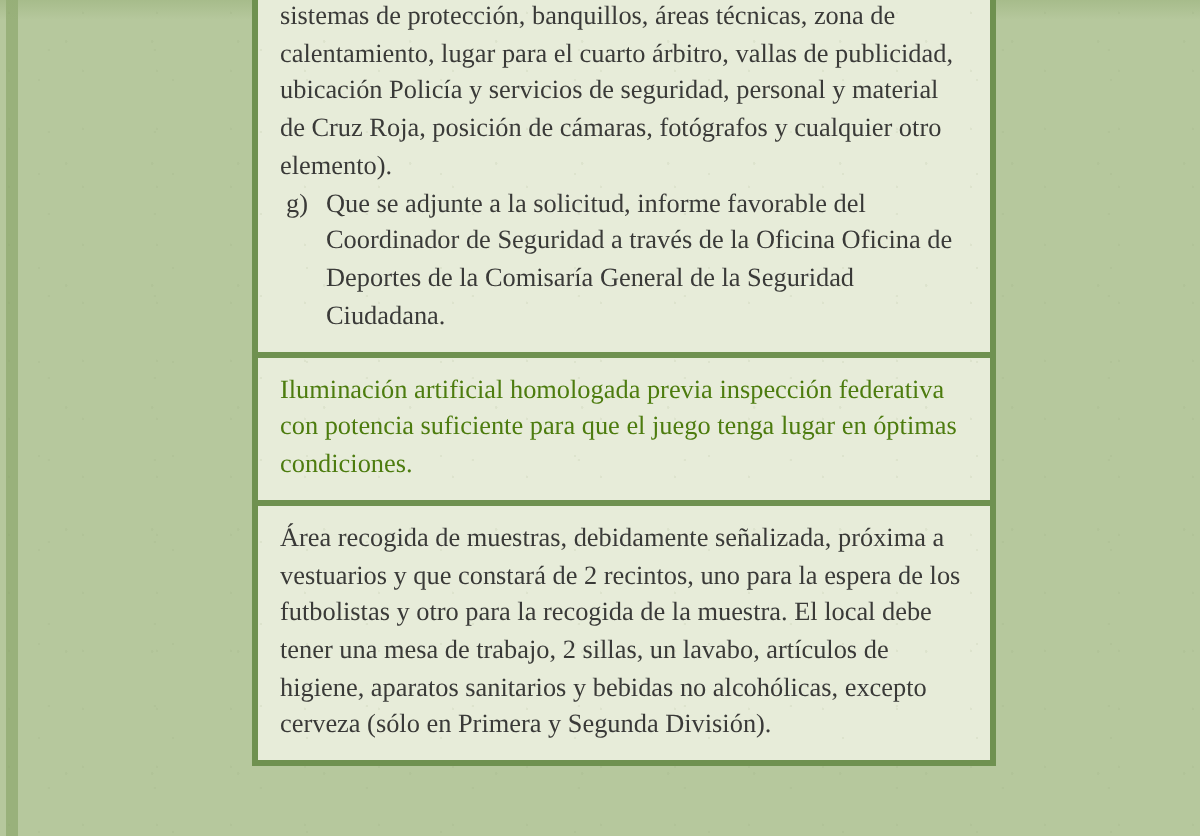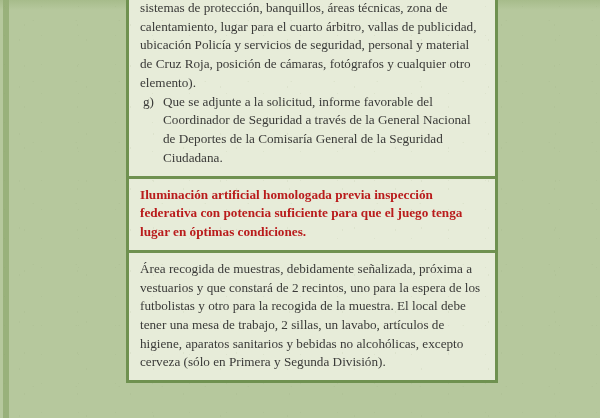--- a/index.html
+++ b/index.html
@@ -123,26 +123,26 @@
   <div class="edge-band" style="background: rgb(148, 173, 117);"></div>
   <div class="edge-band edge-band-right"></div>
   <div class="paper-tint-top"></div>
 
   <div id="requirements-table" style="border-left-color: rgb(111, 145, 80); border-right-color: rgb(111, 145, 80); border-bottom-color: rgb(111, 145, 80);">
       <div class="row row-clipped" style="border-bottom-color: rgb(111, 145, 80); background: rgb(231, 236, 217);">
         <div class="cell" style="background: rgb(231, 236, 217); color: rgb(58, 58, 56);">
           <div>sistemas de protección, banquillos, áreas técnicas, zona de calentamiento, lugar para el cuarto árbitro, vallas de publicidad, ubicación Policía y servicios de seguridad, personal y material de Cruz Roja, posición de cámaras, fotógrafos y cualquier otro elemento).</div>
           <div class="list-item">
             <span class="list-marker">g)</span>
-            <span class="list-text">Que se adjunte a la solicitud, informe favorable del Coordinador de Seguridad a través de la General Nacional de Deportes de la Comisaría General de la Seguridad Ciudadana.</span>
+            <span class="list-text">Que se adjunte a la solicitud, informe favorable del Coordinador de Seguridad a través de la Oficina Oficina de Deportes de la Comisaría General de la Seguridad Ciudadana.</span>
           </div>
         </div>
       </div>
       <div class="row" style="border-bottom-color: rgb(111, 145, 80); background: rgb(231, 236, 217);">
-        <div class="cell" style="background: rgb(231, 236, 217); color: #b91c1c; font-weight: bold;">
+        <div class="cell" style="background: rgb(231, 236, 217); color: #4d7c0f;">
           <div>Iluminación artificial homologada previa inspección federativa con potencia suficiente para que el juego tenga lugar en óptimas condiciones.</div>
         </div>
       </div>
       <div class="row" style="border-bottom-color: rgb(111, 145, 80); background: rgb(231, 236, 217);">
         <div class="cell" style="background: rgb(231, 236, 217); color: rgb(58, 58, 56);">
           <div>Área recogida de muestras, debidamente señalizada, próxima a vestuarios y que constará de 2 recintos, uno para la espera de los futbolistas y otro para la recogida de la muestra. El local debe tener una mesa de trabajo, 2 sillas, un lavabo, artículos de higiene, aparatos sanitarios y bebidas no alcohólicas, excepto cerveza (sólo en Primera y Segunda División).</div>
         </div>
       </div>
     </div>
 

